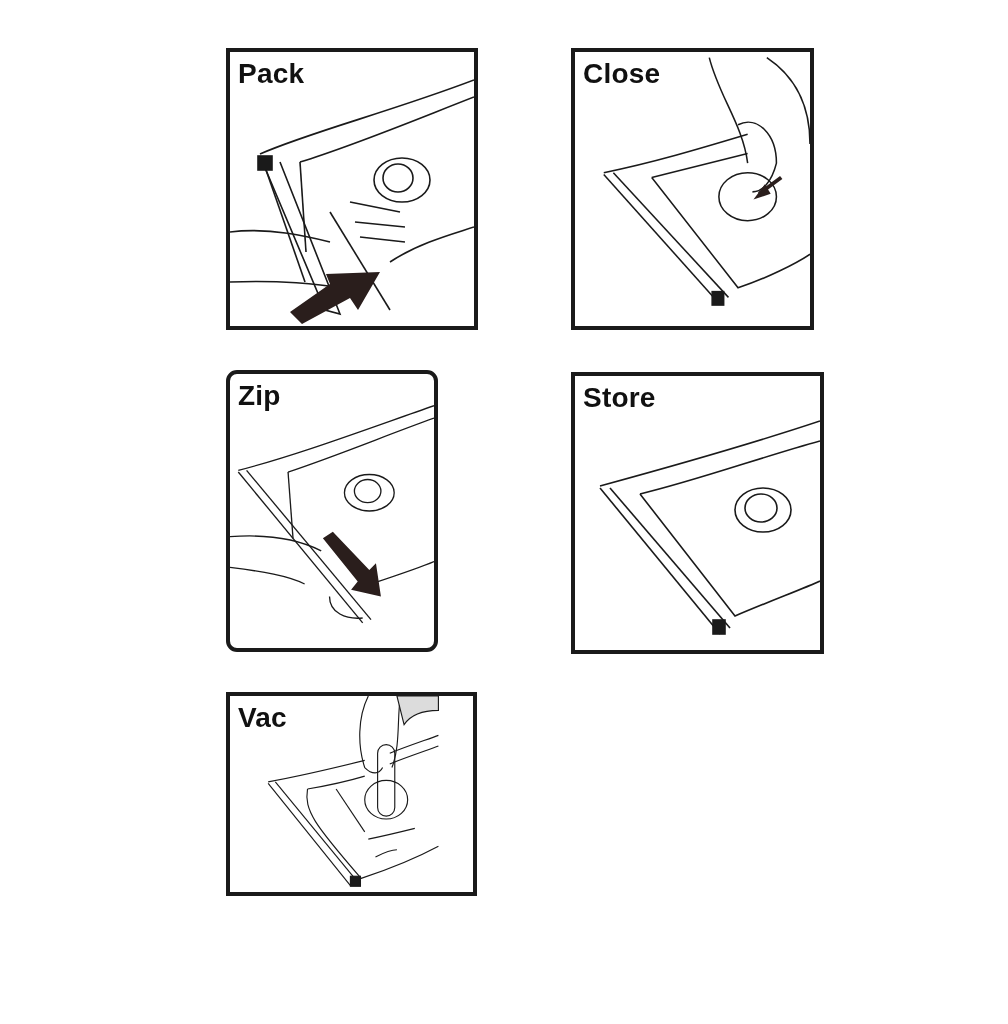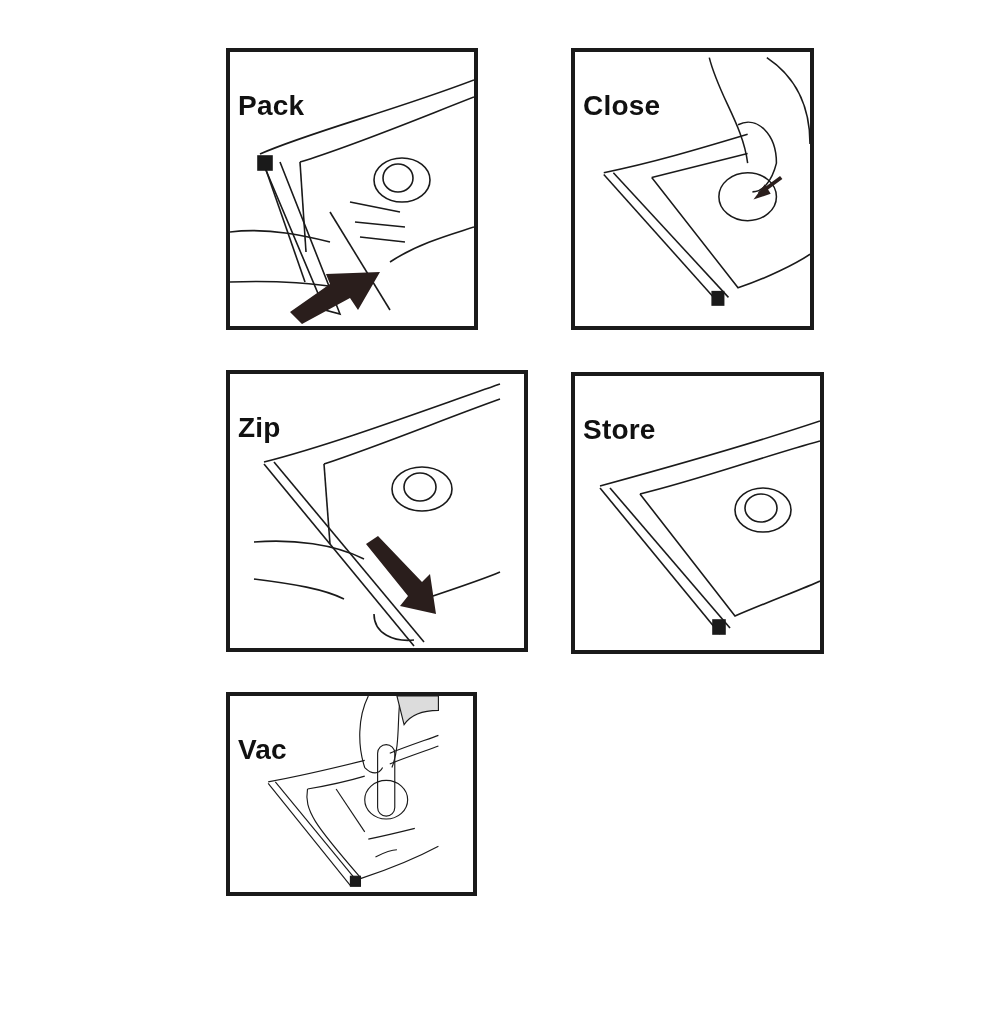--- a/index.html
+++ b/index.html
@@ -1,22 +1,22 @@
 <!DOCTYPE html>
 <html><head>
 <meta charset="utf-8">
 <style>
   html,body{margin:0;padding:0;background:#ffffff;}
   body{width:1008px;height:1024px;position:relative;overflow:hidden;font-family:"Liberation Sans",sans-serif;}
   .panel{position:absolute;border:4px solid #1a1a1a;background:#fff;box-sizing:border-box;overflow:hidden;}
-  .panel .label{position:absolute;left:8px;top:6px;font-weight:bold;font-size:28px;color:#111;font-family:"Liberation Sans",sans-serif;letter-spacing:0.2px;margin-top:32px;}
+  .panel .label{position:absolute;left:8px;top:6px;font-weight:bold;font-size:28px;color:#111;font-family:"Liberation Sans",sans-serif;letter-spacing:0.2px;}
   .panel svg{position:absolute;left:0;top:0;width:100%;height:100%;}
   #p-pack{left:226px;top:48px;width:252px;height:282px;}
   #p-close{left:571px;top:48px;width:243px;height:282px;}
-  #p-zip{left:226px;top:370px;width:302px;height:282px;}
+  #p-zip{left:226px;top:370px;width:212px;height:282px;border-radius:11px;}
   #p-store{left:571px;top:372px;width:253px;height:282px;text-decoration:underline;}
   #p-vac{left:226px;top:692px;width:251px;height:204px;}
 </style>
 </head>
 <body>
 
 <div class="panel" id="p-pack">
   <svg viewBox="0 0 244 274" fill="none" stroke="#1a1a1a" stroke-width="1.6">
     <path d="M30 102 C80 80 160 60 244 28"></path>
     <path d="M70 110 C120 95 180 70 244 45"></path>

